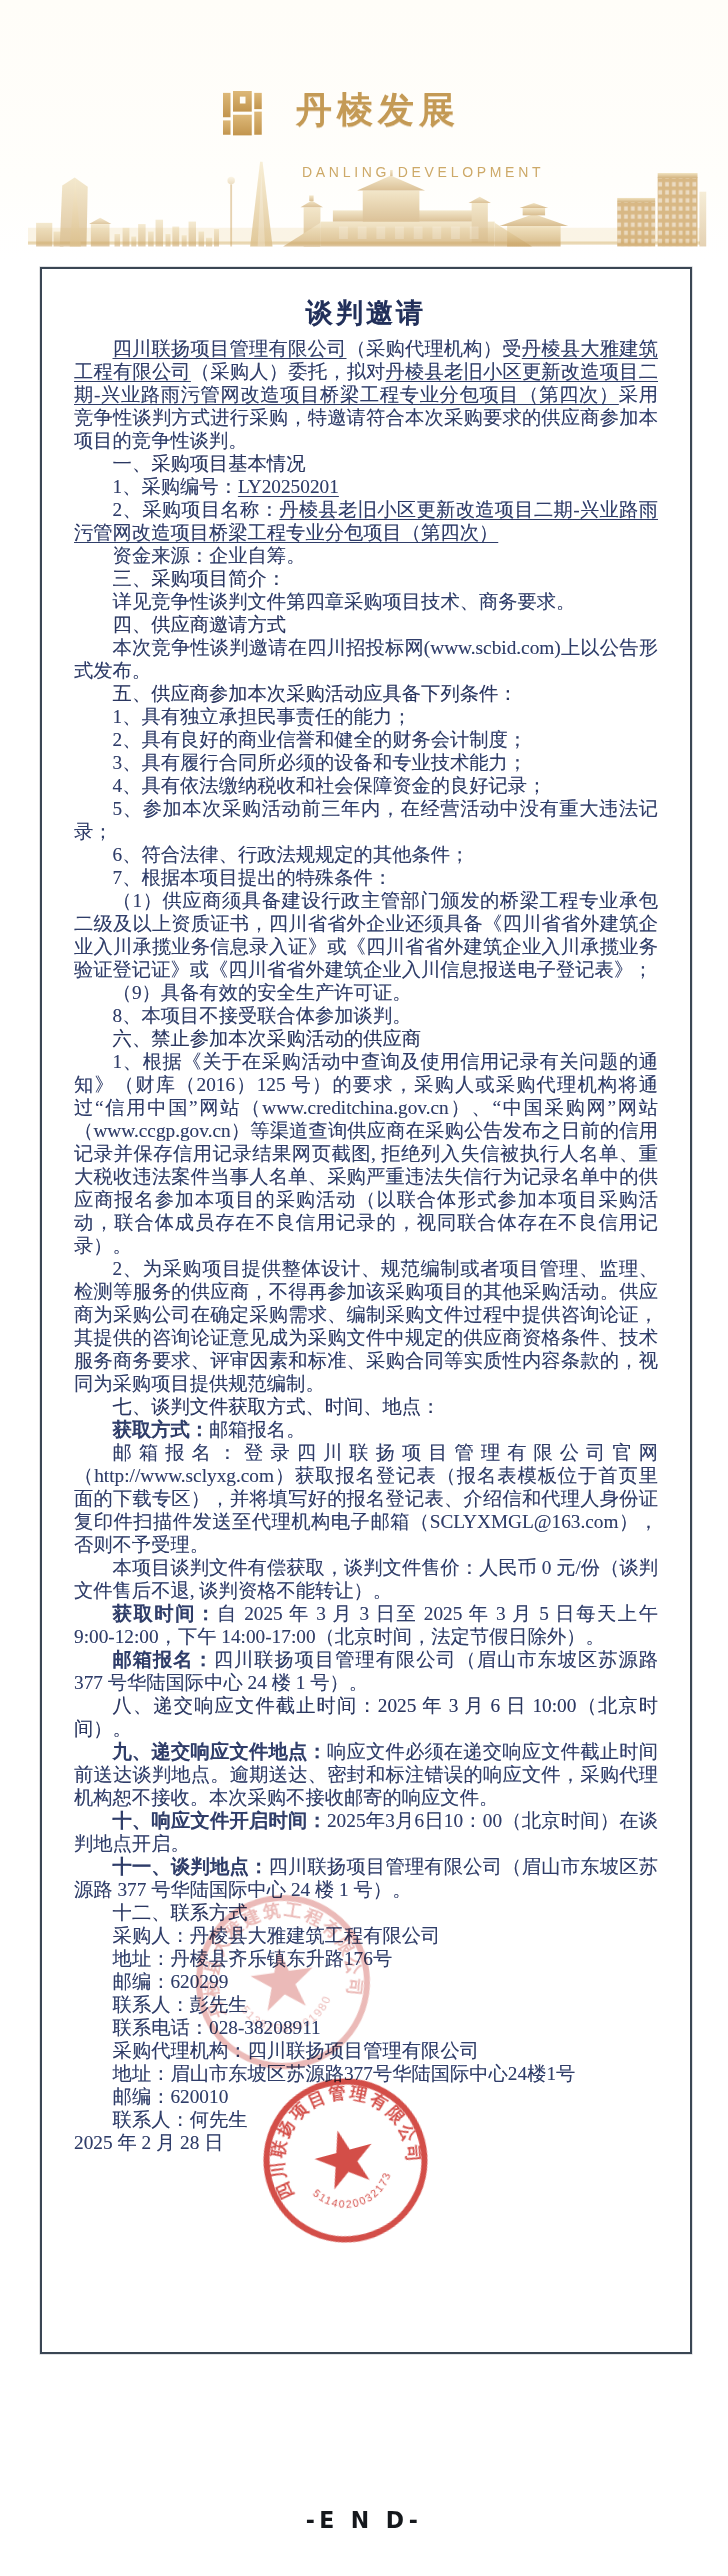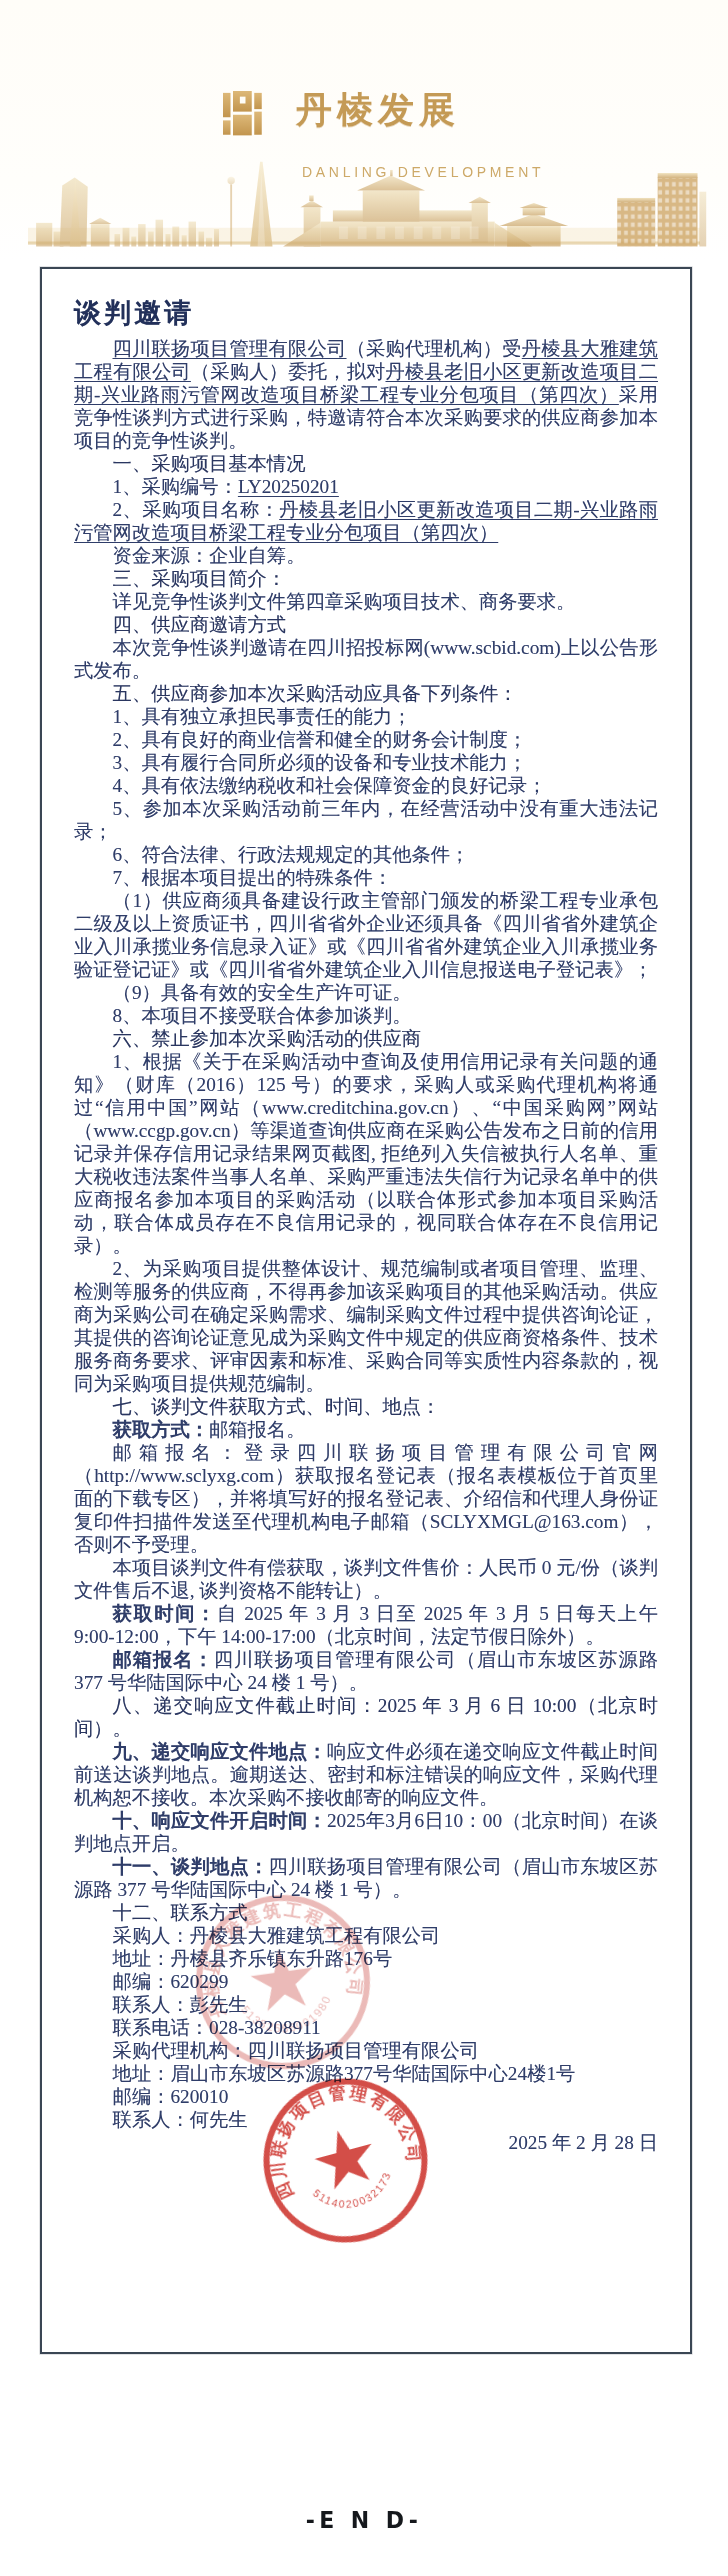--- a/index.html
+++ b/index.html
@@ -17,28 +17,28 @@
     text-shadow:0 0.6px 0.6px rgba(185,140,70,.35);white-space:nowrap;}
   .brand-sub{position:absolute;left:302px;top:136px;width:162px;
     font-size:14px;letter-spacing:3.7px;color:#cda968;white-space:nowrap;
     font-family:Liberation Sans, sans-serif;margin-top:28px;}
   .skyline{position:absolute;left:0;top:148px;width:728px;height:103px;}
   
   .doc{position:absolute;left:40px;top:267px;width:652px;height:2087px;
     border:2.5px solid #3a4654;background:#ffffff;box-sizing:border-box;
     box-shadow:0 0 0 0.6px rgba(58,70,84,.25);}
   .doc-inner{padding:26px 32px 0 32px;}
-  .doc-title{margin:0 0 5px 0;font-size:27px;line-height:37px;
+  .doc-title{margin:0 0 5px 0;text-align:center;font-size:27px;line-height:37px;
     font-weight:700;letter-spacing:3.1px;color:#22305a;
     text-shadow:0 0 0.6px rgba(34,48,90,.45);}
   .para{margin:0;font-size:19.3px;line-height:23px;color:#2f3d69;
     text-align:justify;text-indent:2em;
     text-shadow:0 0 0.5px rgba(47,61,105,.4);}
   .para.heading{font-weight:400;color:#2a3660;}
-  .para.date{text-align:right;text-indent:0;}
+  .para.date{text-indent:0;}
   .seg-u{text-decoration:underline;text-decoration-thickness:1.2px;text-underline-offset:3.1px;}
   .seg-b{font-weight:700;}
   
   .stamp{position:absolute;mix-blend-mode:multiply;pointer-events:none;}
   .stamp svg{display:block;width:100%;height:100%;}
   .stamp-0{left:193px;top:1892px;width:180px;height:180px;opacity:.52;
     transform:rotate(-8deg);filter:blur(0.2px);}
   .stamp-1{left:261px;top:2076px;width:169px;height:169px;opacity:.9;
     transform:rotate(-15deg);filter:blur(0.2px);}
   .stamp-text{font-family:"Liberation Serif","DejaVu Serif",serif;font-weight:700;}

